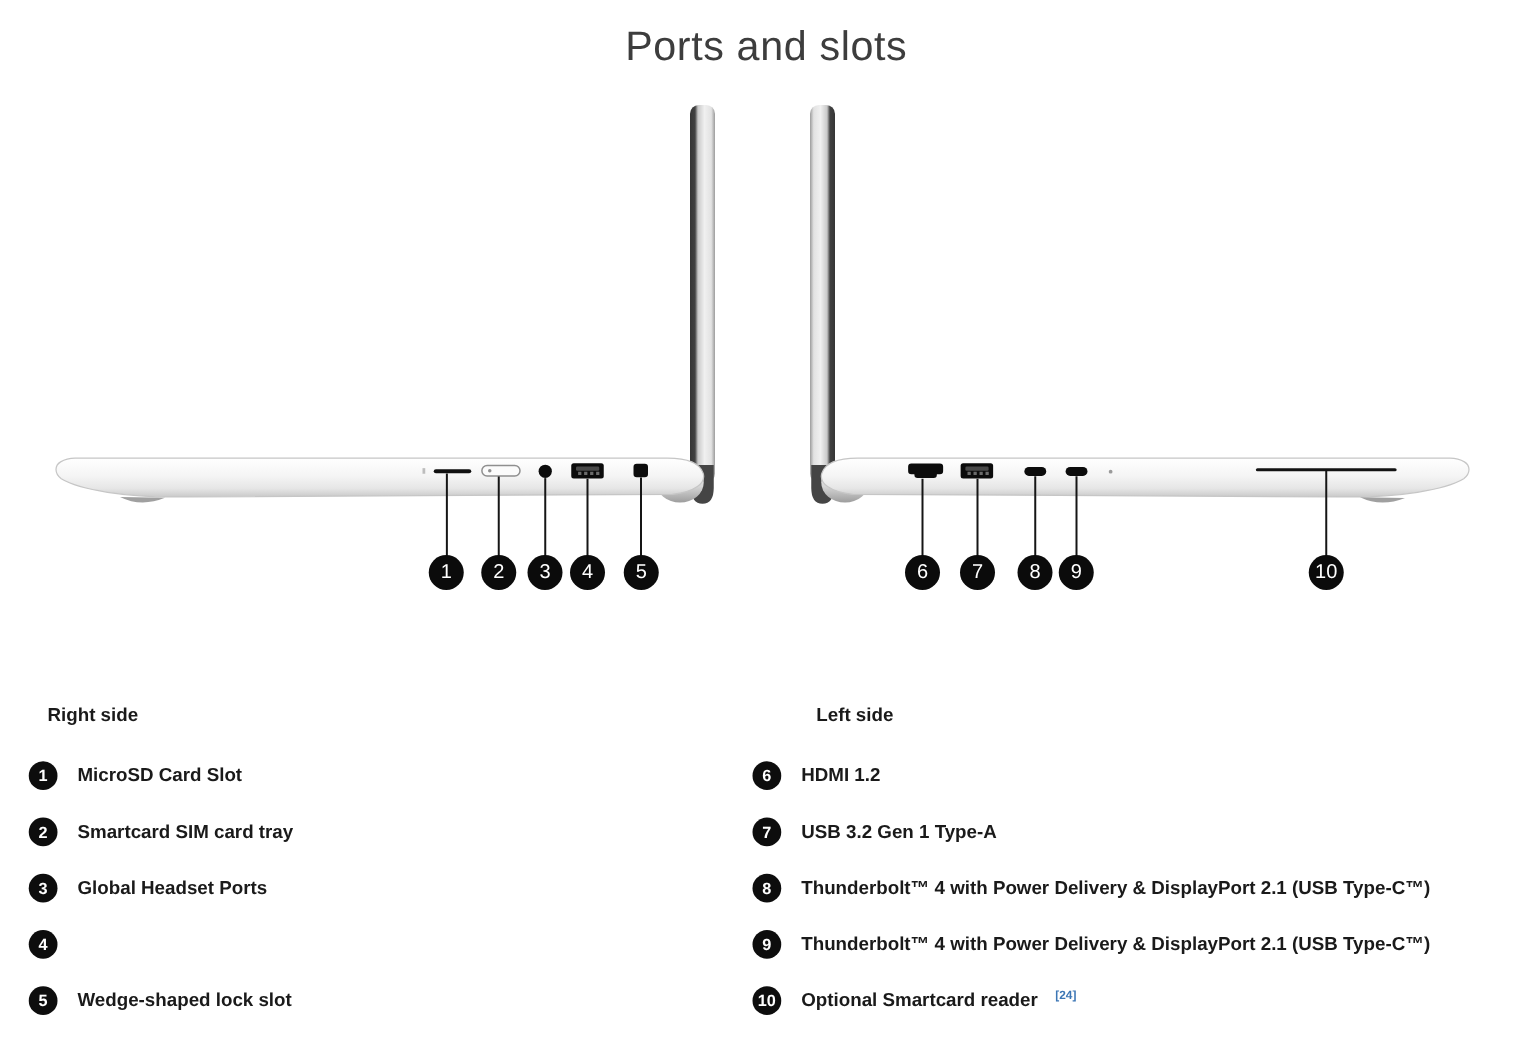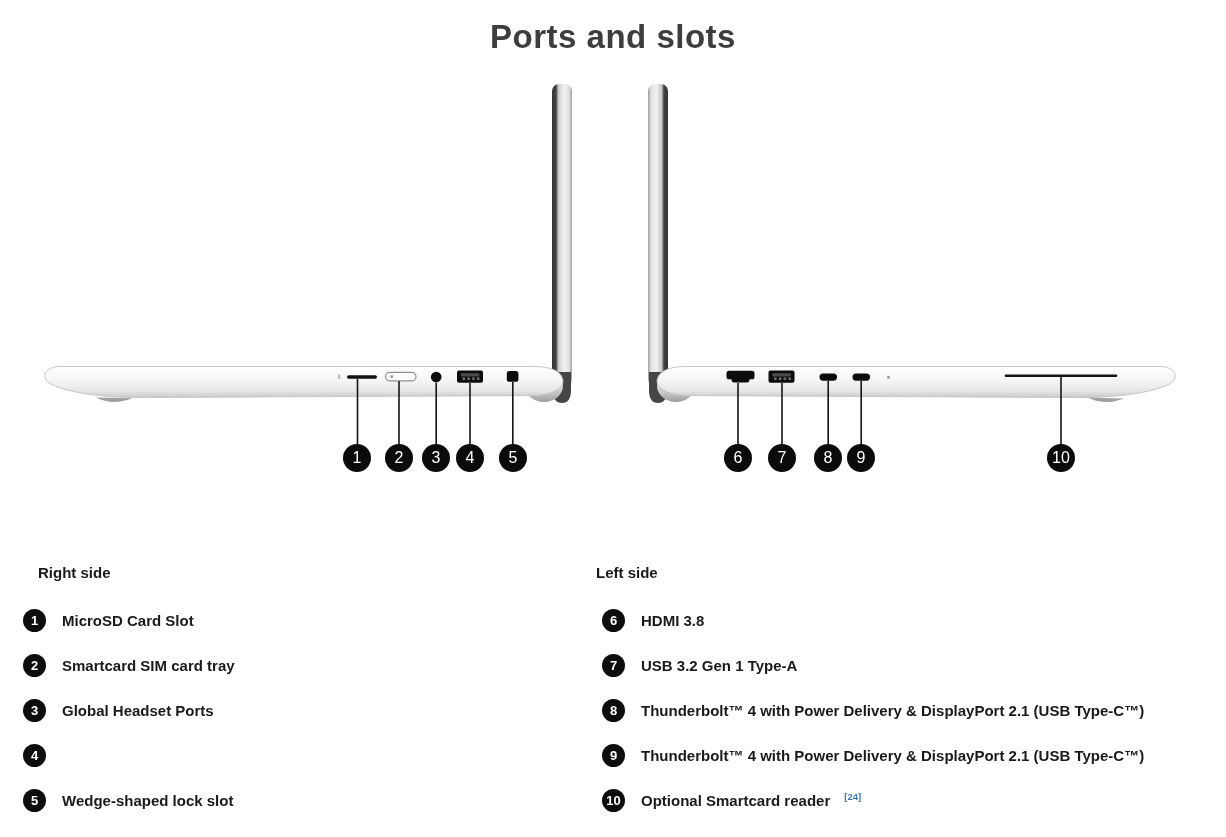--- a/index.html
+++ b/index.html
@@ -3,37 +3,37 @@
 <meta charset="utf-8">
 <style>
   html,body{margin:0;padding:0;}
   body{
     width:1226px;height:837px;position:relative;background:#ffffff;
     font-family:"Liberation Sans","DejaVu Sans",sans-serif;
     -webkit-font-smoothing:antialiased;overflow:hidden;
   }
   .page-title{
     position:absolute;top:18px;left:0;width:1226px;text-align:center;
-    font-size:33px;font-weight:700;color:#3d3d3d;letter-spacing:.5px;margin:0;
+    font-size:33px;font-weight:400;color:#3d3d3d;letter-spacing:.5px;margin:0;
   }
   .diagram{position:absolute;top:0;left:0;width:1226px;height:500px;}
   .diagram svg{position:absolute;top:0;left:0;}
   .callout{
     position:absolute;width:28px;height:28px;border-radius:50%;
     background:#0b0b0b;color:#ffffff;display:flex;align-items:center;justify-content:center;
     font-size:16px;font-weight:500;top:444px;line-height:1;
   }
   .c1{left:343px}.c2{left:385px}.c3{left:422px}.c4{left:456px}.c5{left:499px}
   .c6{left:724px}.c7{left:768px}.c8{left:814px}.c9{left:847px}.c10{left:1047px}
   .legend{position:absolute;top:0;left:0;width:1226px;height:676px;}
   .col-heading{
     position:absolute;font-size:15px;font-weight:700;color:#1a1a1a;margin:0;
   }
   .h-right{left:38px;top:564px}
-  .h-left{left:596px;top:564px}
+  .h-left{left:653px;top:564px}
   .lrow{
     position:absolute;display:flex;align-items:center;gap:16px;
   }
   .lrow .badge{
     width:23px;height:23px;border-radius:50%;background:#0d0d0d;color:#fff;
     display:flex;align-items:center;justify-content:center;font-size:13px;font-weight:700;
     flex:0 0 23px;line-height:1;
   }
   .lrow .llabel{font-size:15px;color:#1a1a1a;white-space:nowrap;font-weight:bold;}
   .lrow sup.fnote{
@@ -179,21 +179,21 @@
   <div class="lrow colR r4">
     <span class="badge">4</span>
   </div>
   <div class="lrow colR r5">
     <span class="badge">5</span>
     <span class="llabel">Wedge-shaped lock slot</span>
   </div>
 
   <div class="lrow colL r1">
     <span class="badge">6</span>
-    <span class="llabel">HDMI 3.8</span>
+    <span class="llabel">HDMI 1.2</span>
   </div>
   <div class="lrow colL r2">
     <span class="badge">7</span>
     <span class="llabel">USB 3.2 Gen 1 Type-A</span>
   </div>
   <div class="lrow colL r3">
     <span class="badge">8</span>
     <span class="llabel">Thunderbolt™ 4 with Power Delivery &amp; DisplayPort 2.1 (USB Type-C™)</span>
   </div>
   <div class="lrow colL r4">

